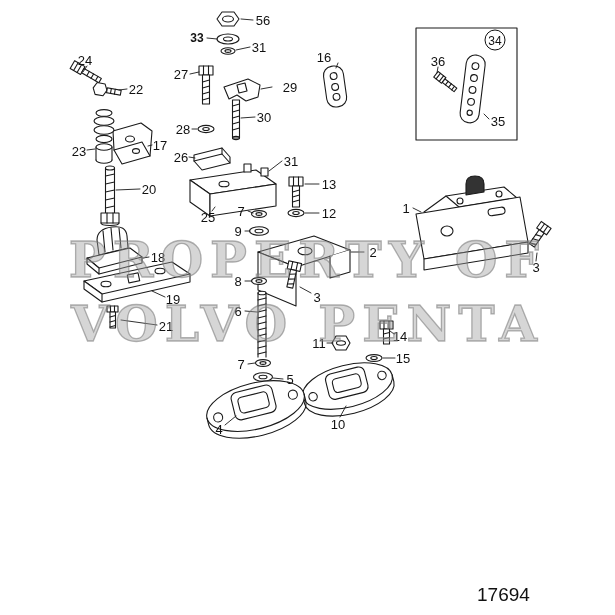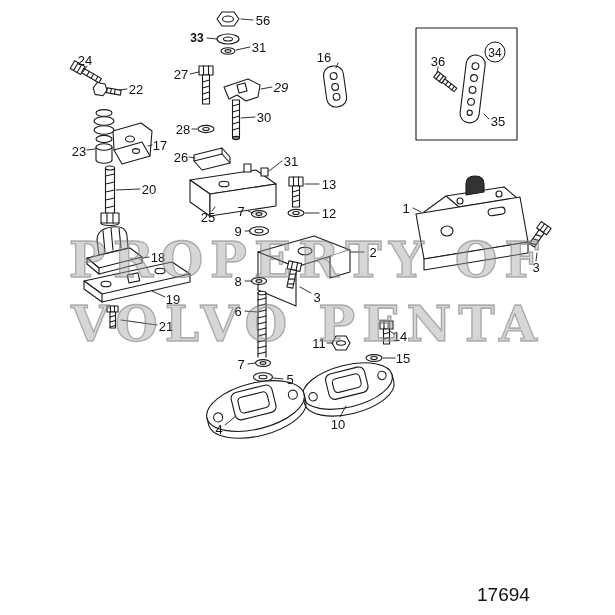--- a/index.html
+++ b/index.html
@@ -403,24 +403,24 @@
     </g>
   </svg>
 
   <div class="callout-layer">
       <span class="callout" style="left: 263px; top: 20px;">56</span>
       <span class="callout bold" style="left: 197px; top: 38px;">33</span>
       <span class="callout" style="left: 259px; top: 47px;">31</span>
       <span class="callout" style="left: 85px; top: 60px;">24</span>
       <span class="callout" style="left: 181px; top: 74px;">27</span>
       <span class="callout" style="left: 136px; top: 89px;">22</span>
-      <span class="callout" style="left: 281px; top: 87px; font-style: italic;">29</span>
+      <span class="callout" style="left: 290px; top: 87px;">29</span>
       <span class="callout" style="left: 324px; top: 57px;">16</span>
       <span class="callout" style="left: 438px; top: 61px;">36</span>
-      <span class="callout circled" style="left: 495px; top: 52px; text-align: center;">34</span>
+      <span class="callout circled" style="left: 495px; top: 40px; text-align: center;">34</span>
       <span class="callout" style="left: 498px; top: 121px;">35</span>
       <span class="callout" style="left: 264px; top: 117px;">30</span>
       <span class="callout" style="left: 183px; top: 129px;">28</span>
       <span class="callout" style="left: 160px; top: 145px;">17</span>
       <span class="callout" style="left: 79px; top: 151px;">23</span>
       <span class="callout" style="left: 181px; top: 157px;">26</span>
       <span class="callout" style="left: 291px; top: 161px;">31</span>
       <span class="callout" style="left: 329px; top: 184px;">13</span>
       <span class="callout" style="left: 149px; top: 189px;">20</span>
       <span class="callout" style="left: 406px; top: 208px;">1</span>

